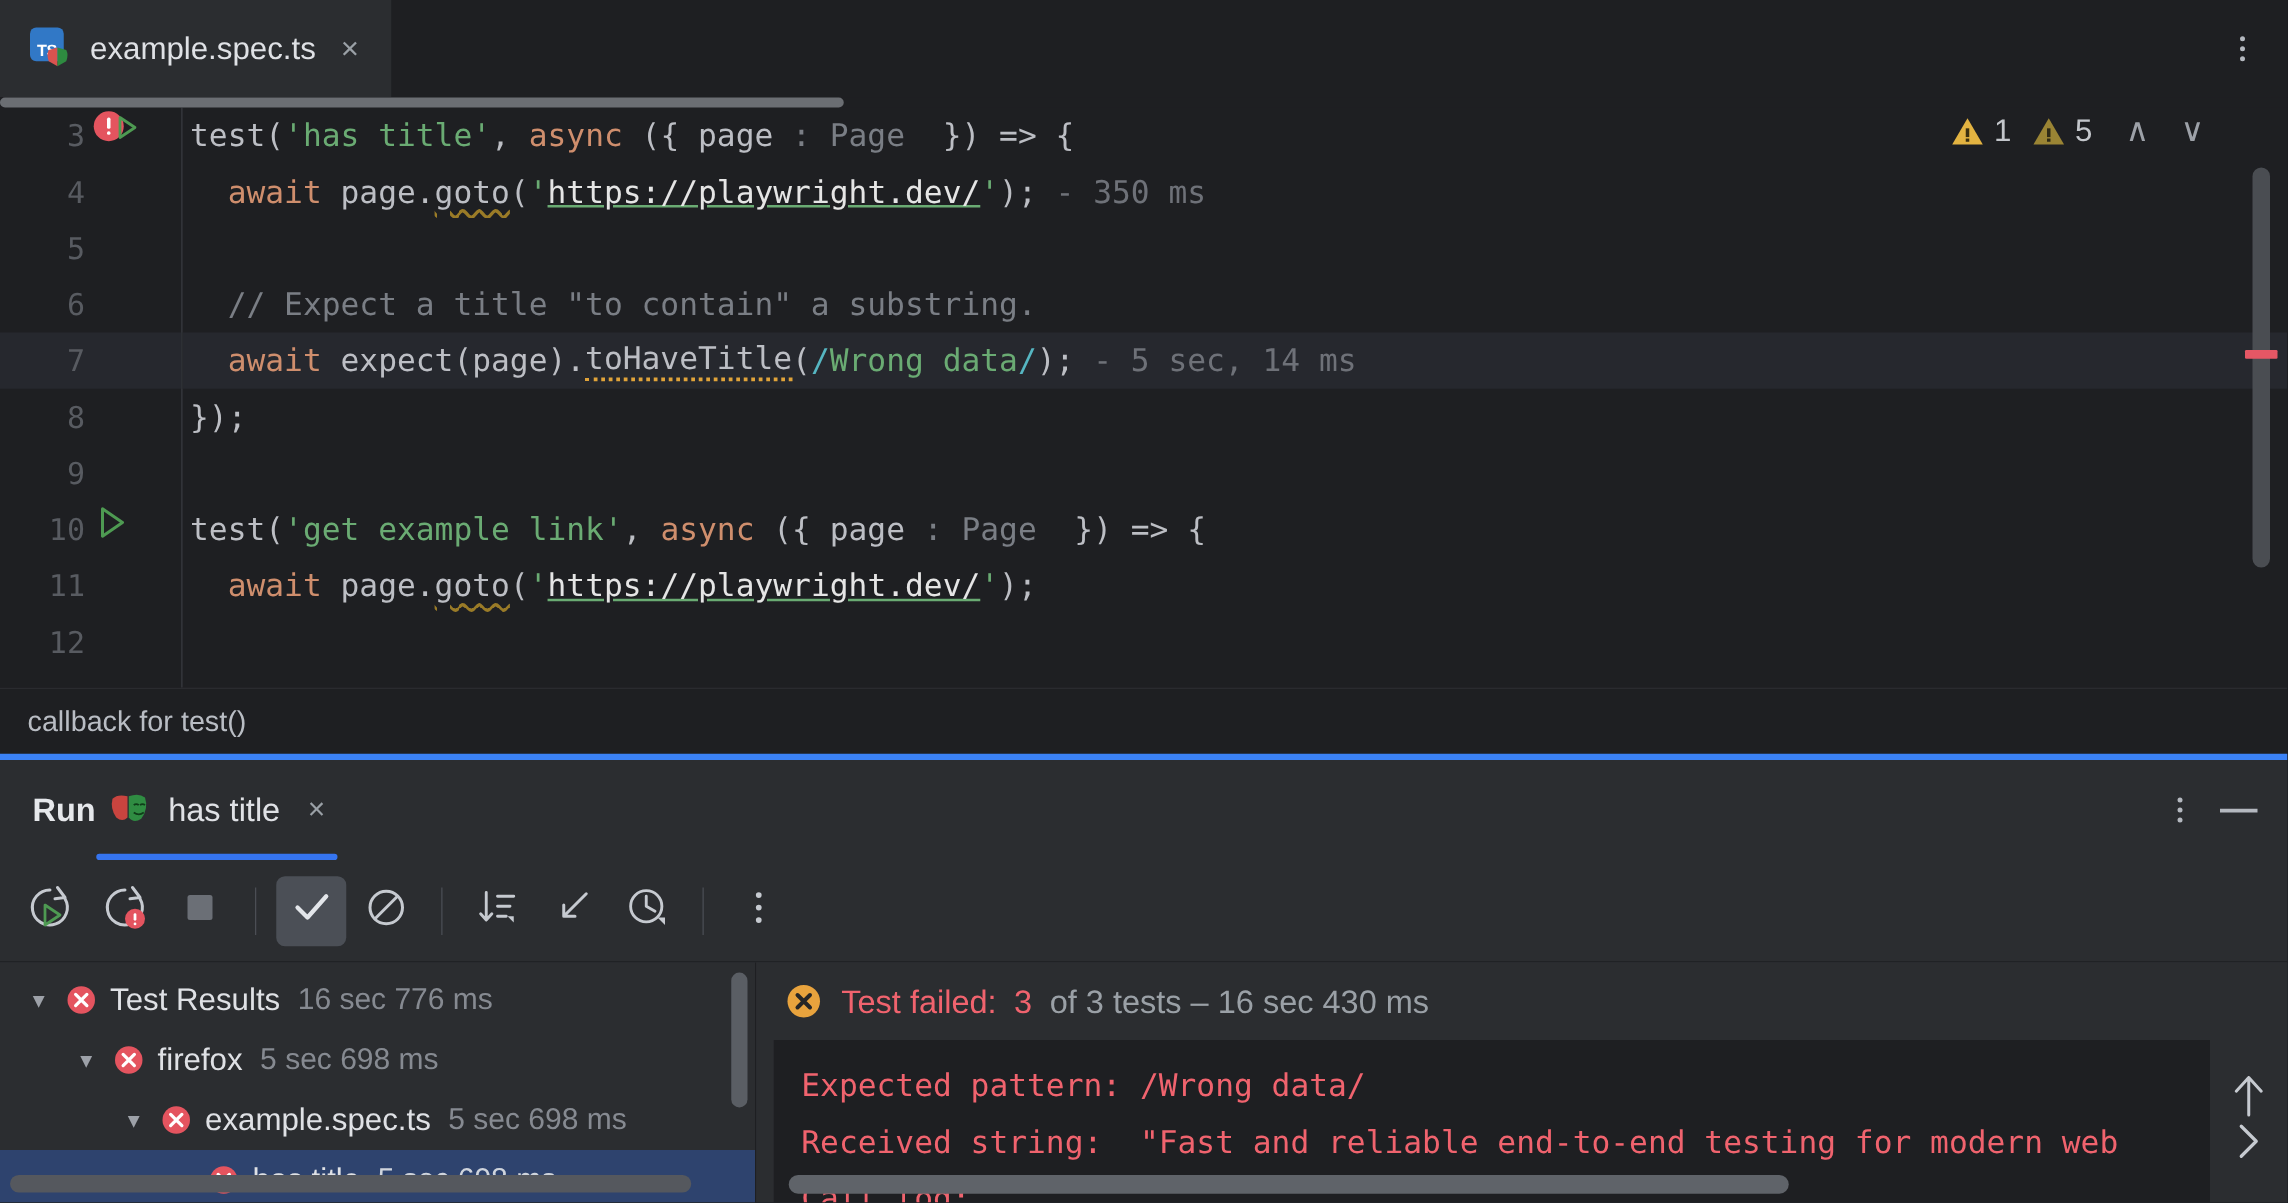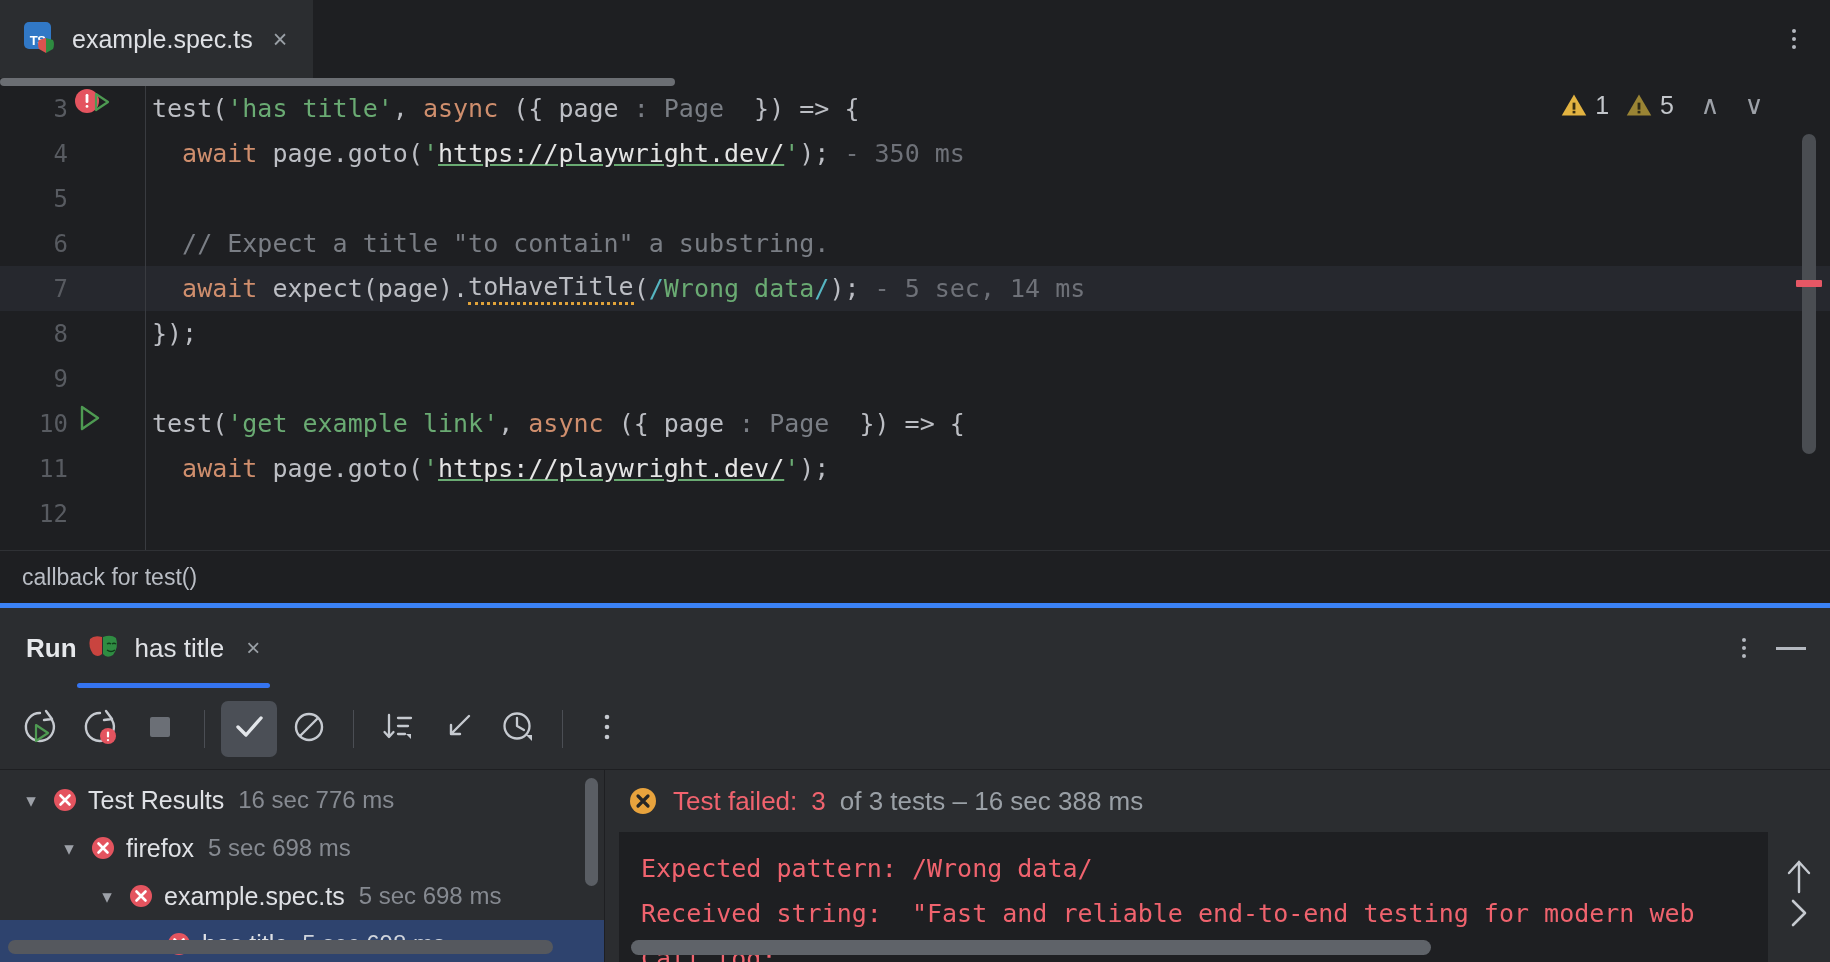--- a/index.html
+++ b/index.html
@@ -74,21 +74,21 @@
   .c-def  { color: #bcbec4; }
   .c-str  { color: #6aab73; }
   .c-kw   { color: #cf8e6d; }
   .c-type { color: #7a7e85; }
   .c-cmt  { color: #7a7e85; }
   .c-time { color: #6e7178; }
   .c-regex{ color: #6aab73; }
   .c-slash{ color: #56b6c2; }
   .c-link { color: #e5e5e5; text-decoration: underline; text-decoration-color:#6aab73; }
   .wavy {
-    text-decoration-style: wavy;
+    text-decoration: underline; text-decoration-style: wavy;
     text-decoration-color: #9a7b27; text-underline-offset: 5px;
   }
   .dotted {
     border-bottom: 3px dotted #e0a33a; padding-bottom: 1px;
   }
 
   .editor-inspect {
     position: absolute; right: 56px; top: 12px; display: flex; align-items: center;
     gap: 4px; z-index: 7;
   }
@@ -471,21 +471,21 @@
       </div>
 
       <div class="out-pane">
         <div class="out-summary">
           <svg width="32" height="32" viewBox="0 0 32 32">
             <circle cx="16" cy="16" r="13" fill="#e8a33d"></circle>
             <path d="M11 11 L21 21 M21 11 L11 21" stroke="#262626" stroke-width="3.2" stroke-linecap="round"></path>
           </svg>
           <span class="sum-text sum-red">Test failed:</span>
           <span class="sum-text sum-red">3</span>
-          <span class="sum-text sum-grey">of 3 tests – 16 sec 388 ms</span>
+          <span class="sum-text sum-grey">of 3 tests – 16 sec 430 ms</span>
         </div>
 
         <div class="out-console">
           <div class="console-lines" id="consolelines">
               <div class="console-line">Expected pattern: /Wrong data/</div>
               <div class="console-line">Received string:  "Fast and reliable end-to-end testing for modern web</div>
               <div class="console-line">Call log:</div>
             </div>
           <div class="console-vscroll"></div>
           <div class="console-hscroll"></div>

